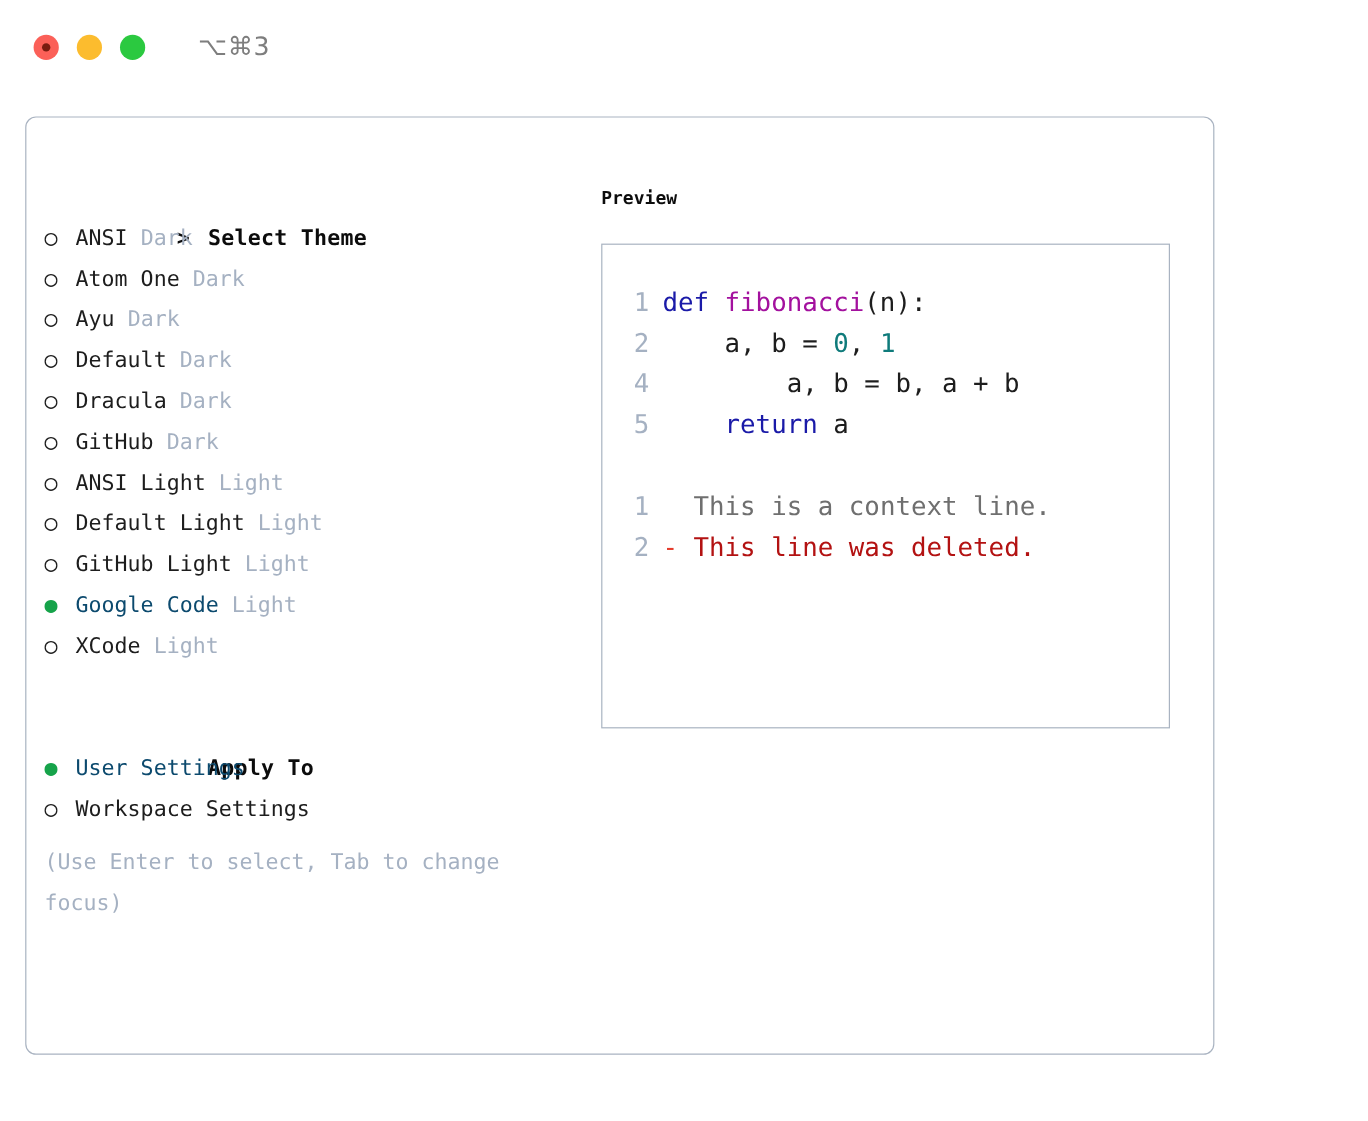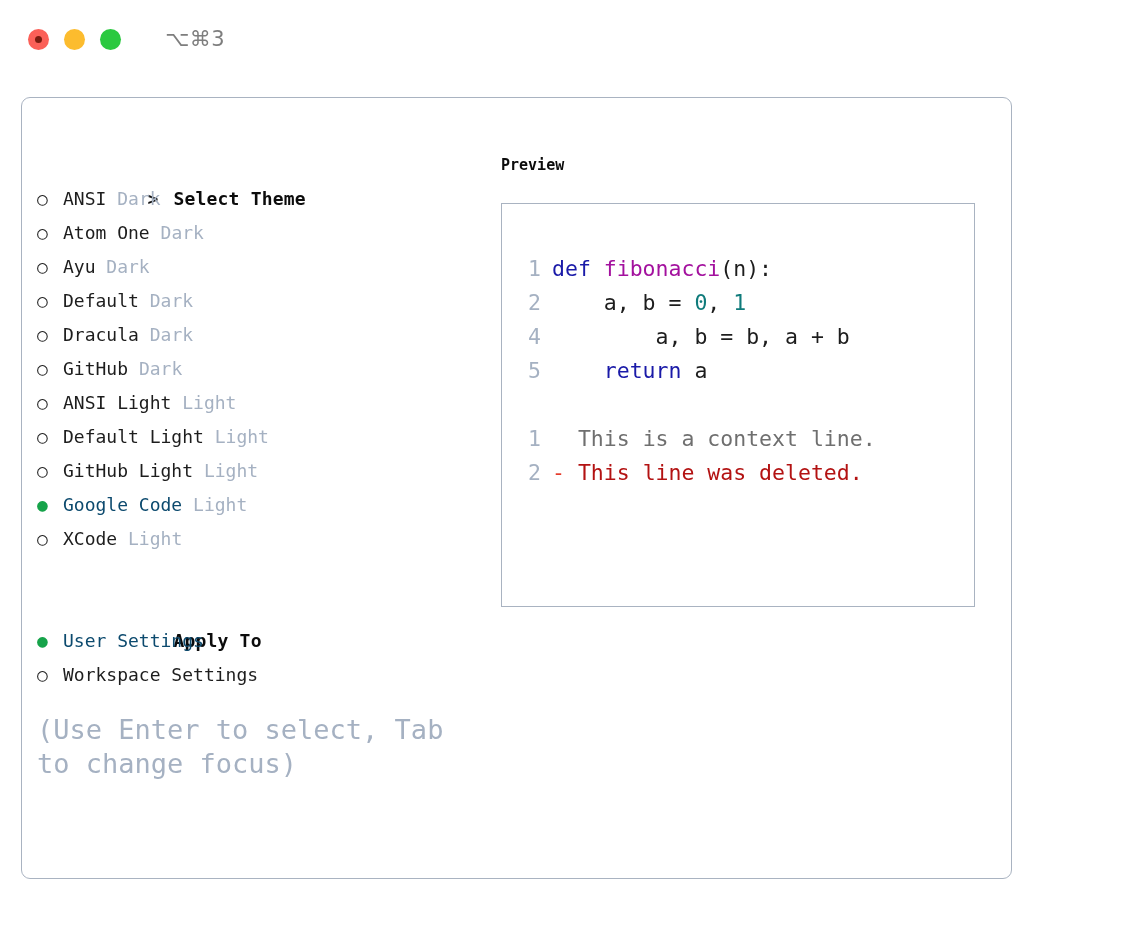--- a/index.html
+++ b/index.html
@@ -114,22 +114,22 @@
     color: #16a34a;
   }
   .name-on {
     color: #0c4a6e;
   }
   .suffix {
     color: #a5b1c2;
   }
   .spacer { height: 34px; }
   .hint {
-    margin-top: 21px;
-    font-size: 27px;
+    margin-top: 10px;
+    font-size: 18px;
     line-height: 34px;
     color: #a5b1c2;
     width: 420px;
     white-space: pre-wrap;
   }
 
   
   .right-col {
     position: absolute;
     left: 479px;
@@ -147,21 +147,21 @@
     width: 474px;
     height: 404px;
     border: 1.6px solid #a9b3c1;
     box-sizing: border-box;
     background: #ffffff;
     position: relative;
   }
   .code-area {
     position: absolute;
     left: 13px;
-    top: 48px;
+    top: 32px;
     right: 6px;
   }
   .code-line {
     height: 34px;
     line-height: 34px;
     font-size: 21.5px;
     white-space: pre;
   }
   .lineno {
     display: inline-block;

